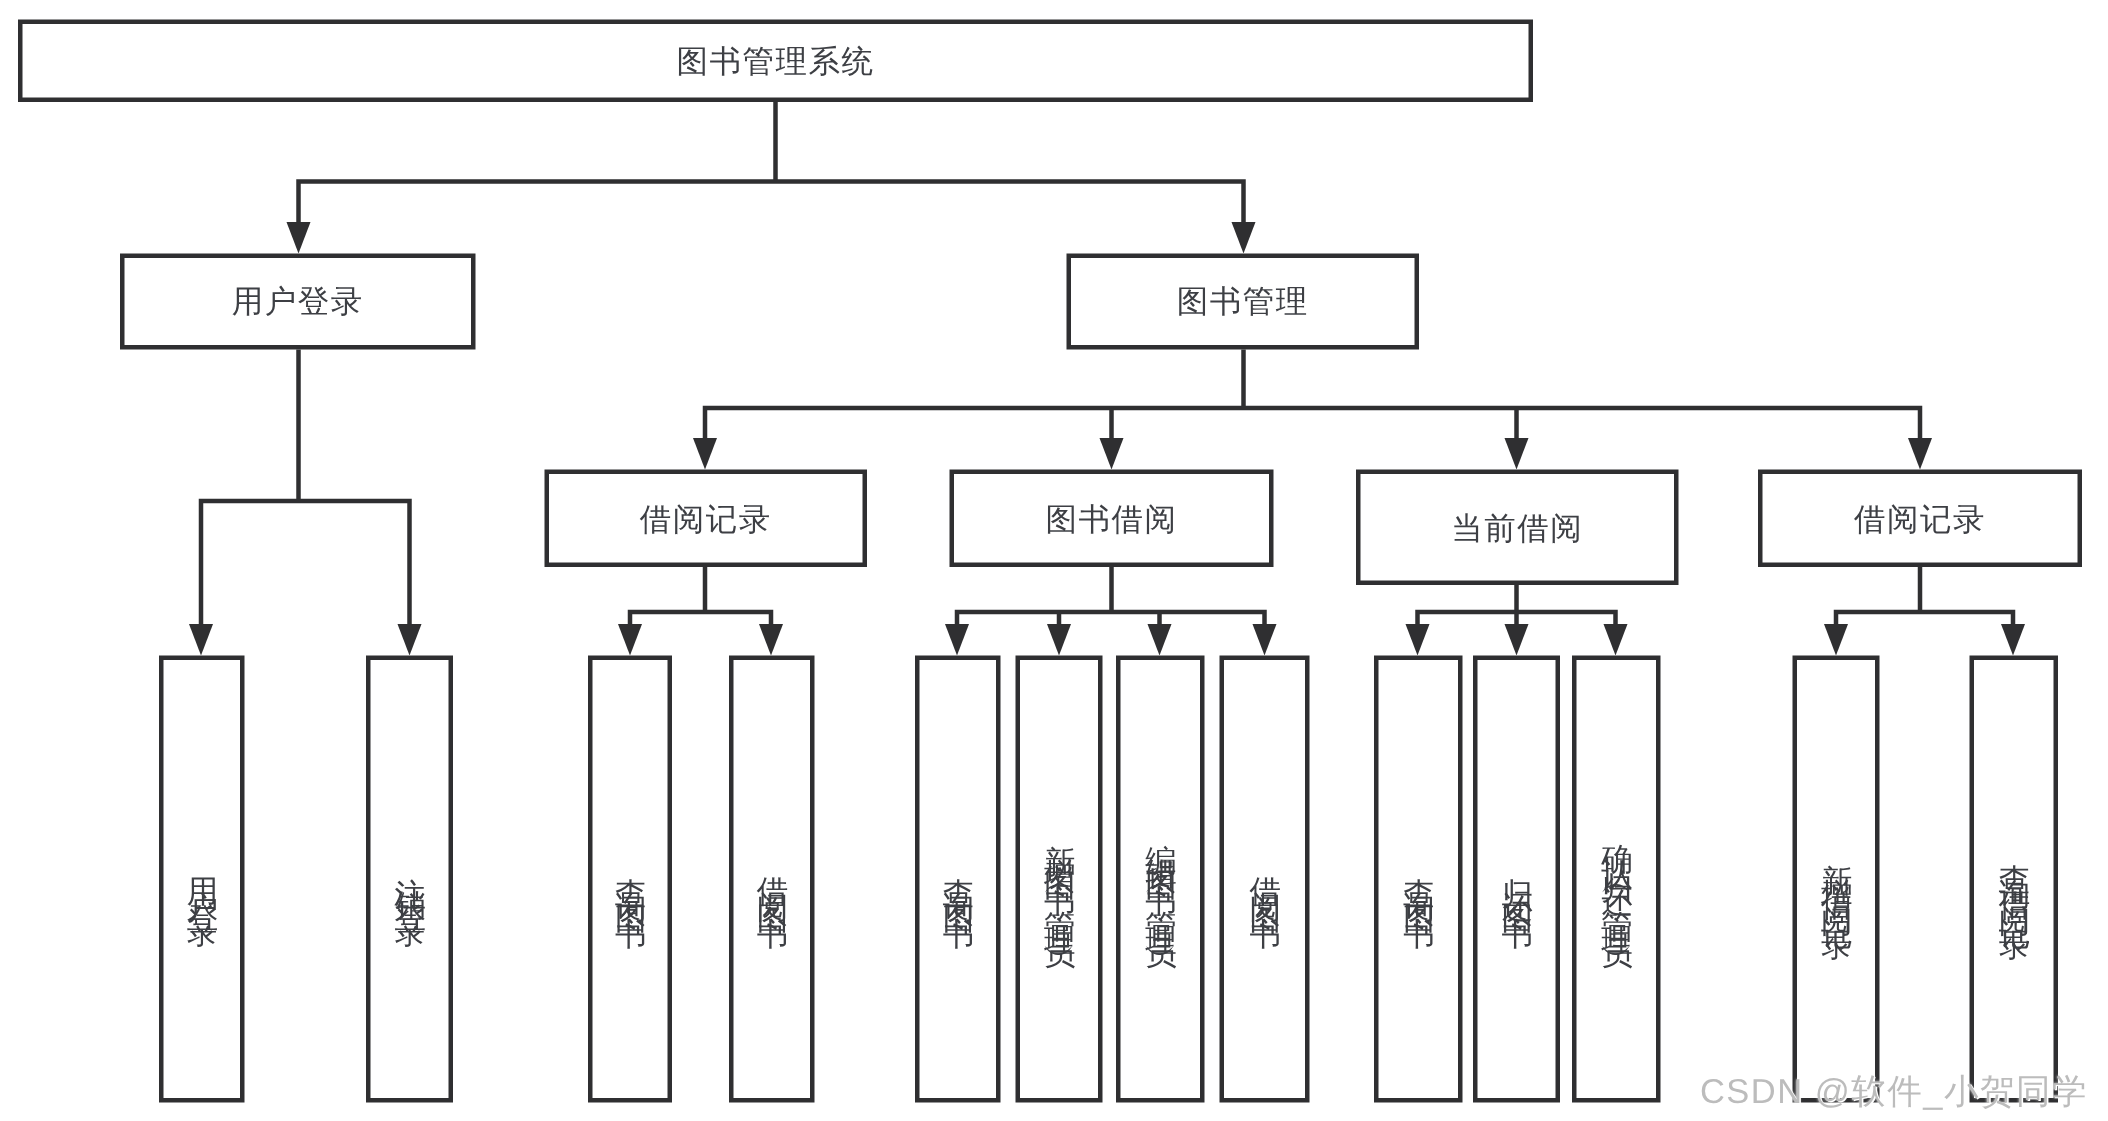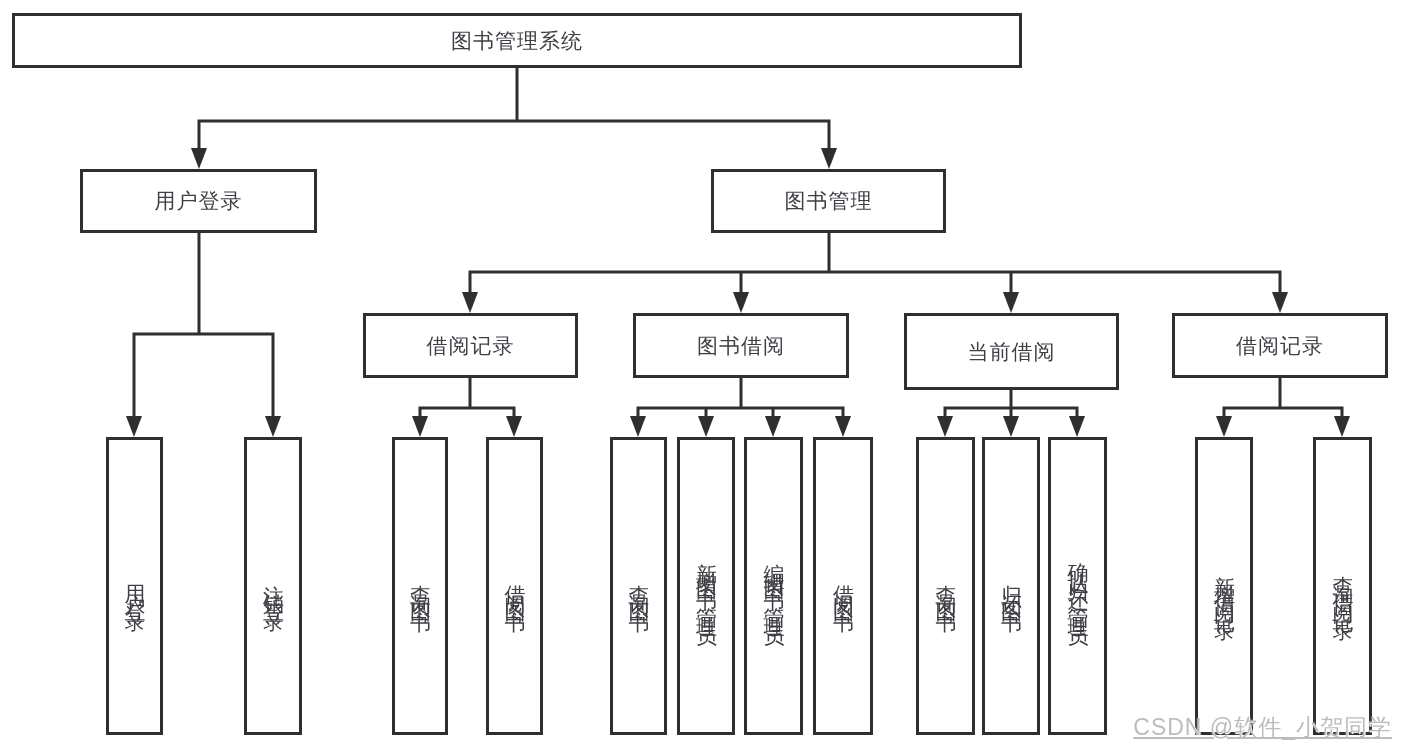--- a/index.html
+++ b/index.html
@@ -39,21 +39,20 @@
     line-height:1;
   }
   .watermark{
     position:absolute;
     right:13px;bottom:4px;
     font-size:23px;
     color:var(--watermark-color);
     letter-spacing:1px;
     text-shadow:0 0 2px #ffffff,1px 1px 0 #ffffff;
     z-index:5;
-    text-decoration:underline;
   }
 </style>
 </head>
 <body>
 
 <div class="canvas">
 
   <svg class="edges" viewBox="0 0 1405 747" xmlns="http://www.w3.org/2000/svg">
 
     <path class="edge" d="M517,68 V121 M199,121 H829 M199,121 V150 M829,121 V150"></path>

